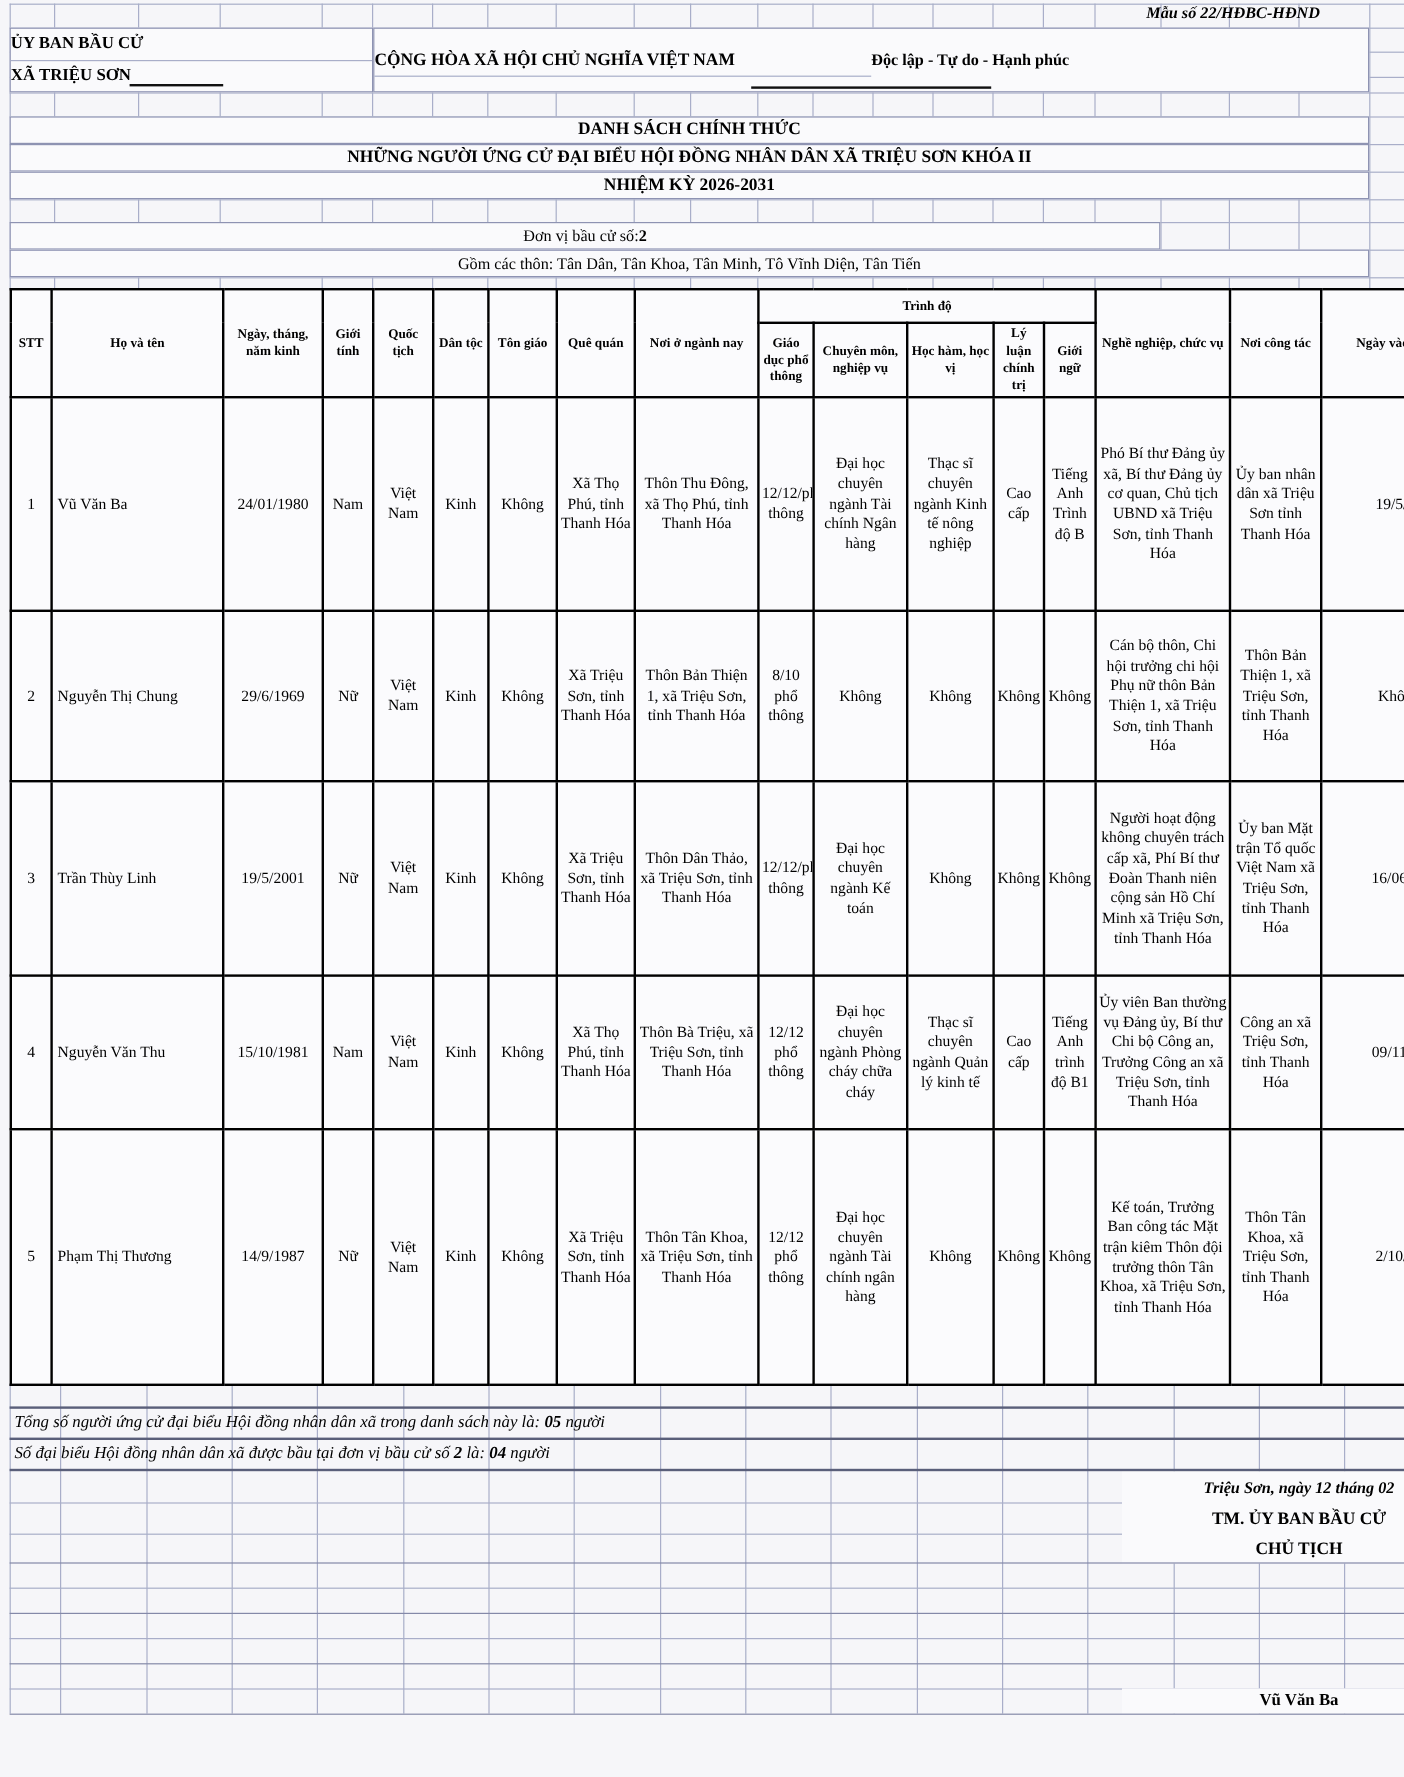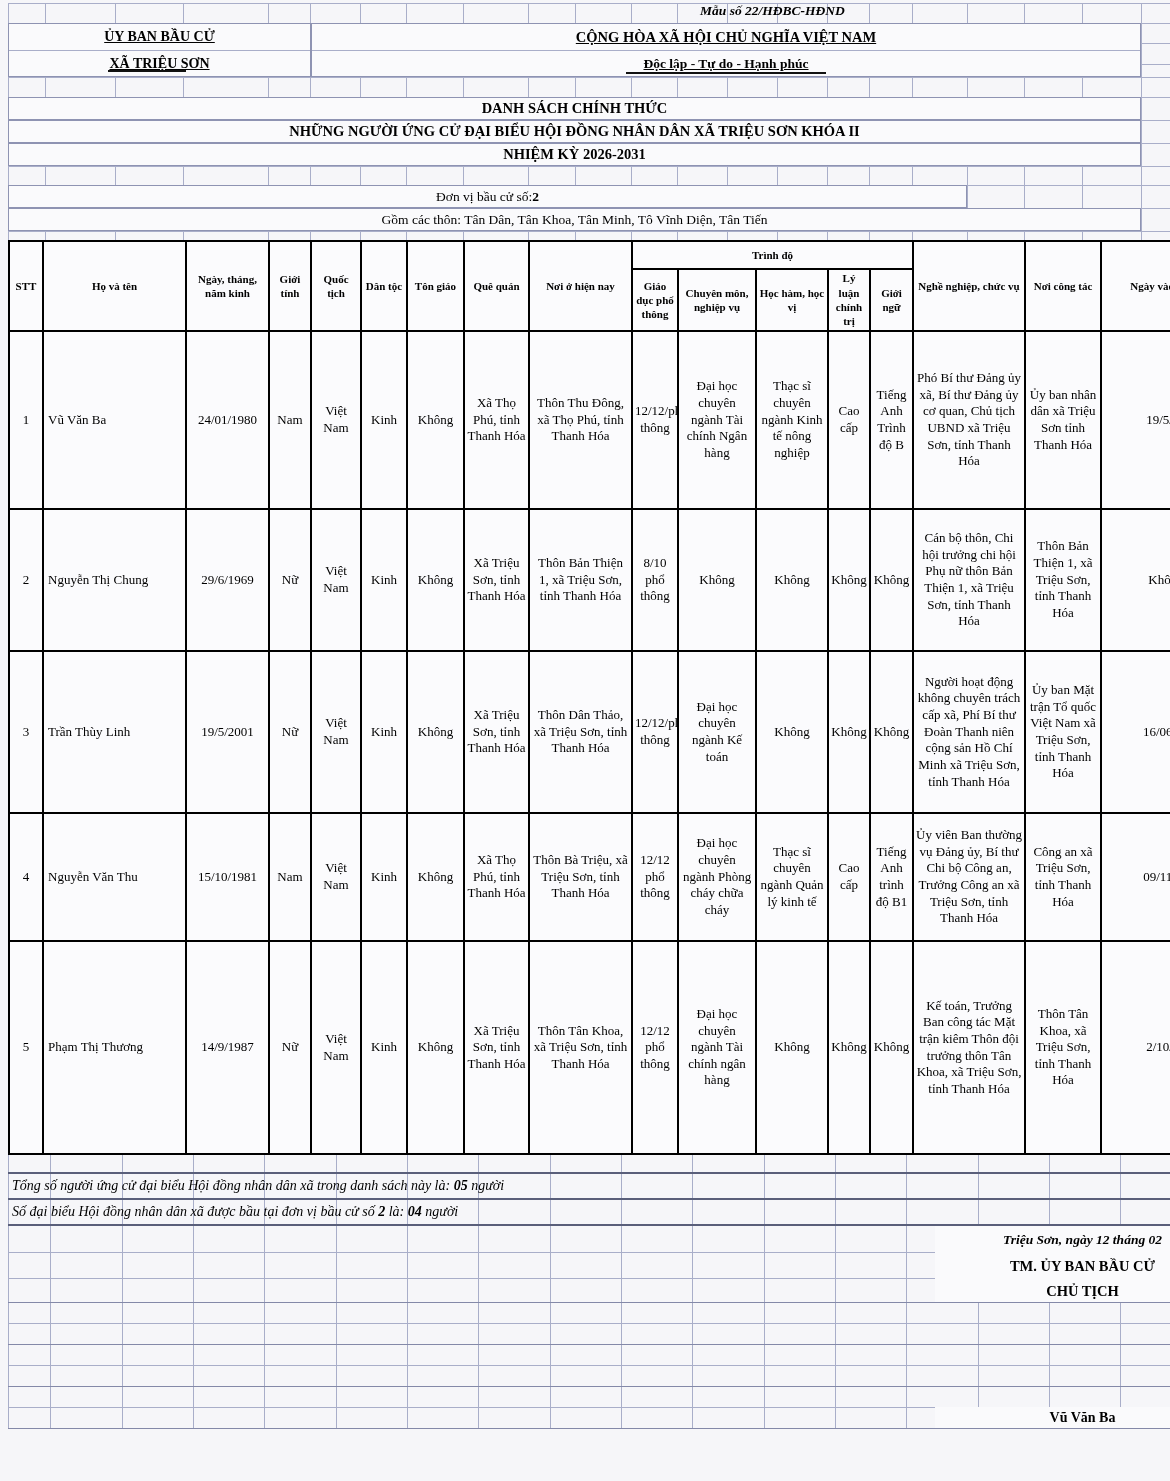--- a/index.html
+++ b/index.html
@@ -5,26 +5,26 @@
   html,body{margin:0;padding:0;}
   body{width:1170px;height:1481px;overflow:hidden;background:#f6f6f9;
        font-family:"Liberation Serif","DejaVu Serif",serif;color:#000;}
   #sheet{position:relative;width:1170px;height:1481px;overflow:hidden;}
   .vline{position:absolute;width:1px;background:#a9aec9;z-index:1;}
   .hline{position:absolute;height:1px;background:#a9aec9;z-index:1;}
   .hline.dark{background:#5a5f7a;height:2px;z-index:3;}
   .hline.mid{background:#8489a8;z-index:3;}
   .bar{position:absolute;background:#fafafc;border:1px solid #8e93b2;z-index:2;
        display:flex;align-items:center;justify-content:center;box-sizing:border-box;}
-  .org-row{width:100%;text-align:center;font-weight:bold;font-size:14px;line-height:26px;text-decoration:underline;}
+  .org-row{width:100%;font-weight:bold;font-size:14px;line-height:26px;}
   .underline-mark{position:absolute;height:2px;background:#111;z-index:4;}
   .title-bar{font-weight:bold;font-size:14.5px;}
   .plain-bar{font-size:13.5px;}
   .b{font-weight:bold;}
-  #form-no{position:absolute;left:700px;top:3px;width:400px;text-align:left;
+  #form-no{position:absolute;left:700px;top:3px;width:400px;text-align:right;
            font-weight:bold;font-style:italic;font-size:13.5px;z-index:4;}
   table{position:absolute;left:8px;top:240px;width:1222px;table-layout:fixed;
         border-collapse:collapse;z-index:2;background:#fbfbfd;}
   th,td{border:2px solid #000;overflow:hidden;text-align:center;vertical-align:middle;
         padding:1px 2px;box-sizing:border-box;}
   th{font-weight:bold;font-size:11px;line-height:1.3;background:#fbfbfd;}
   td{font-size:13px;line-height:1.28;}
   td.left{text-align:left;padding-left:4px;}
   .abs-text{position:absolute;z-index:4;font-size:14px;line-height:22px;white-space:nowrap;font-style:italic;}
   .sig-rect{position:absolute;background:#fafafc;z-index:2;display:flex;flex-direction:column;
@@ -107,21 +107,21 @@
     </div>
 
   <div id="form-no">Mẫu số 22/HĐBC-HĐND</div>
 
   <div class="bar" style="left:8px;top:23px;width:303px;height:54px;flex-direction:column;">
     <div class="org-row" style="border-bottom:1px solid #a9aec9;">ỦY BAN BẦU CỬ</div>
     <div class="org-row">XÃ TRIỆU SƠN</div>
   </div>
   <div class="underline-mark" style="left:108px;top:70px;width:78px;"></div>
 
-  <div class="bar" style="left:311px;top:23px;width:830px;height:54px;flex-direction:column;">
+  <div class="bar" style="left:311px;top:23px;width:830px;height:54px;flex-direction:row;">
     <div class="org-row" style="font-size:14.5px;border-bottom:1px solid #a9aec9;">CỘNG HÒA XÃ HỘI CHỦ NGHĨA VIỆT NAM</div>
     <div class="org-row" style="font-size:13.5px;">Độc lập - Tự do - Hạnh phúc</div>
   </div>
   <div class="underline-mark" style="left:626px;top:72px;width:200px;"></div>
 
   <div class="bar title-bar" style="left:8px;top:97px;width:1133px;height:23px;">DANH SÁCH CHÍNH THỨC</div>
   <div class="bar title-bar" style="left:8px;top:120px;width:1133px;height:23px;">NHỮNG NGƯỜI ỨNG CỬ ĐẠI BIỂU HỘI ĐỒNG NHÂN DÂN XÃ TRIỆU SƠN KHÓA II</div>
   <div class="bar title-bar" style="left:8px;top:143px;width:1133px;height:23px;">NHIỆM KỲ 2026-2031</div>
 
   <div class="bar plain-bar" style="left:8px;top:185px;width:959px;height:23px;">
@@ -153,21 +153,21 @@
     <thead>
       <tr style="height:28px;">
         <th rowspan="2">STT</th>
         <th rowspan="2">Họ và tên</th>
         <th rowspan="2">Ngày, tháng, năm kinh</th>
         <th rowspan="2">Giới tính</th>
         <th rowspan="2">Quốc tịch</th>
         <th rowspan="2">Dân tộc</th>
         <th rowspan="2">Tôn giáo</th>
         <th rowspan="2">Quê quán</th>
-        <th rowspan="2">Nơi ở hiện nay</th>
+        <th rowspan="2">Nơi ở ngành nay</th>
         <th colspan="5">Trình độ</th>
         <th rowspan="2">Nghề nghiệp, chức vụ</th>
         <th rowspan="2">Nơi công tác</th>
         <th rowspan="2">Ngày vào Đảng</th>
       </tr>
       <tr style="height:62px;">
         <th>Giáo dục phổ thông</th>
         <th>Chuyên môn, nghiệp vụ</th>
         <th>Học hàm, học vị</th>
         <th>Lý luận chính trị</th>

